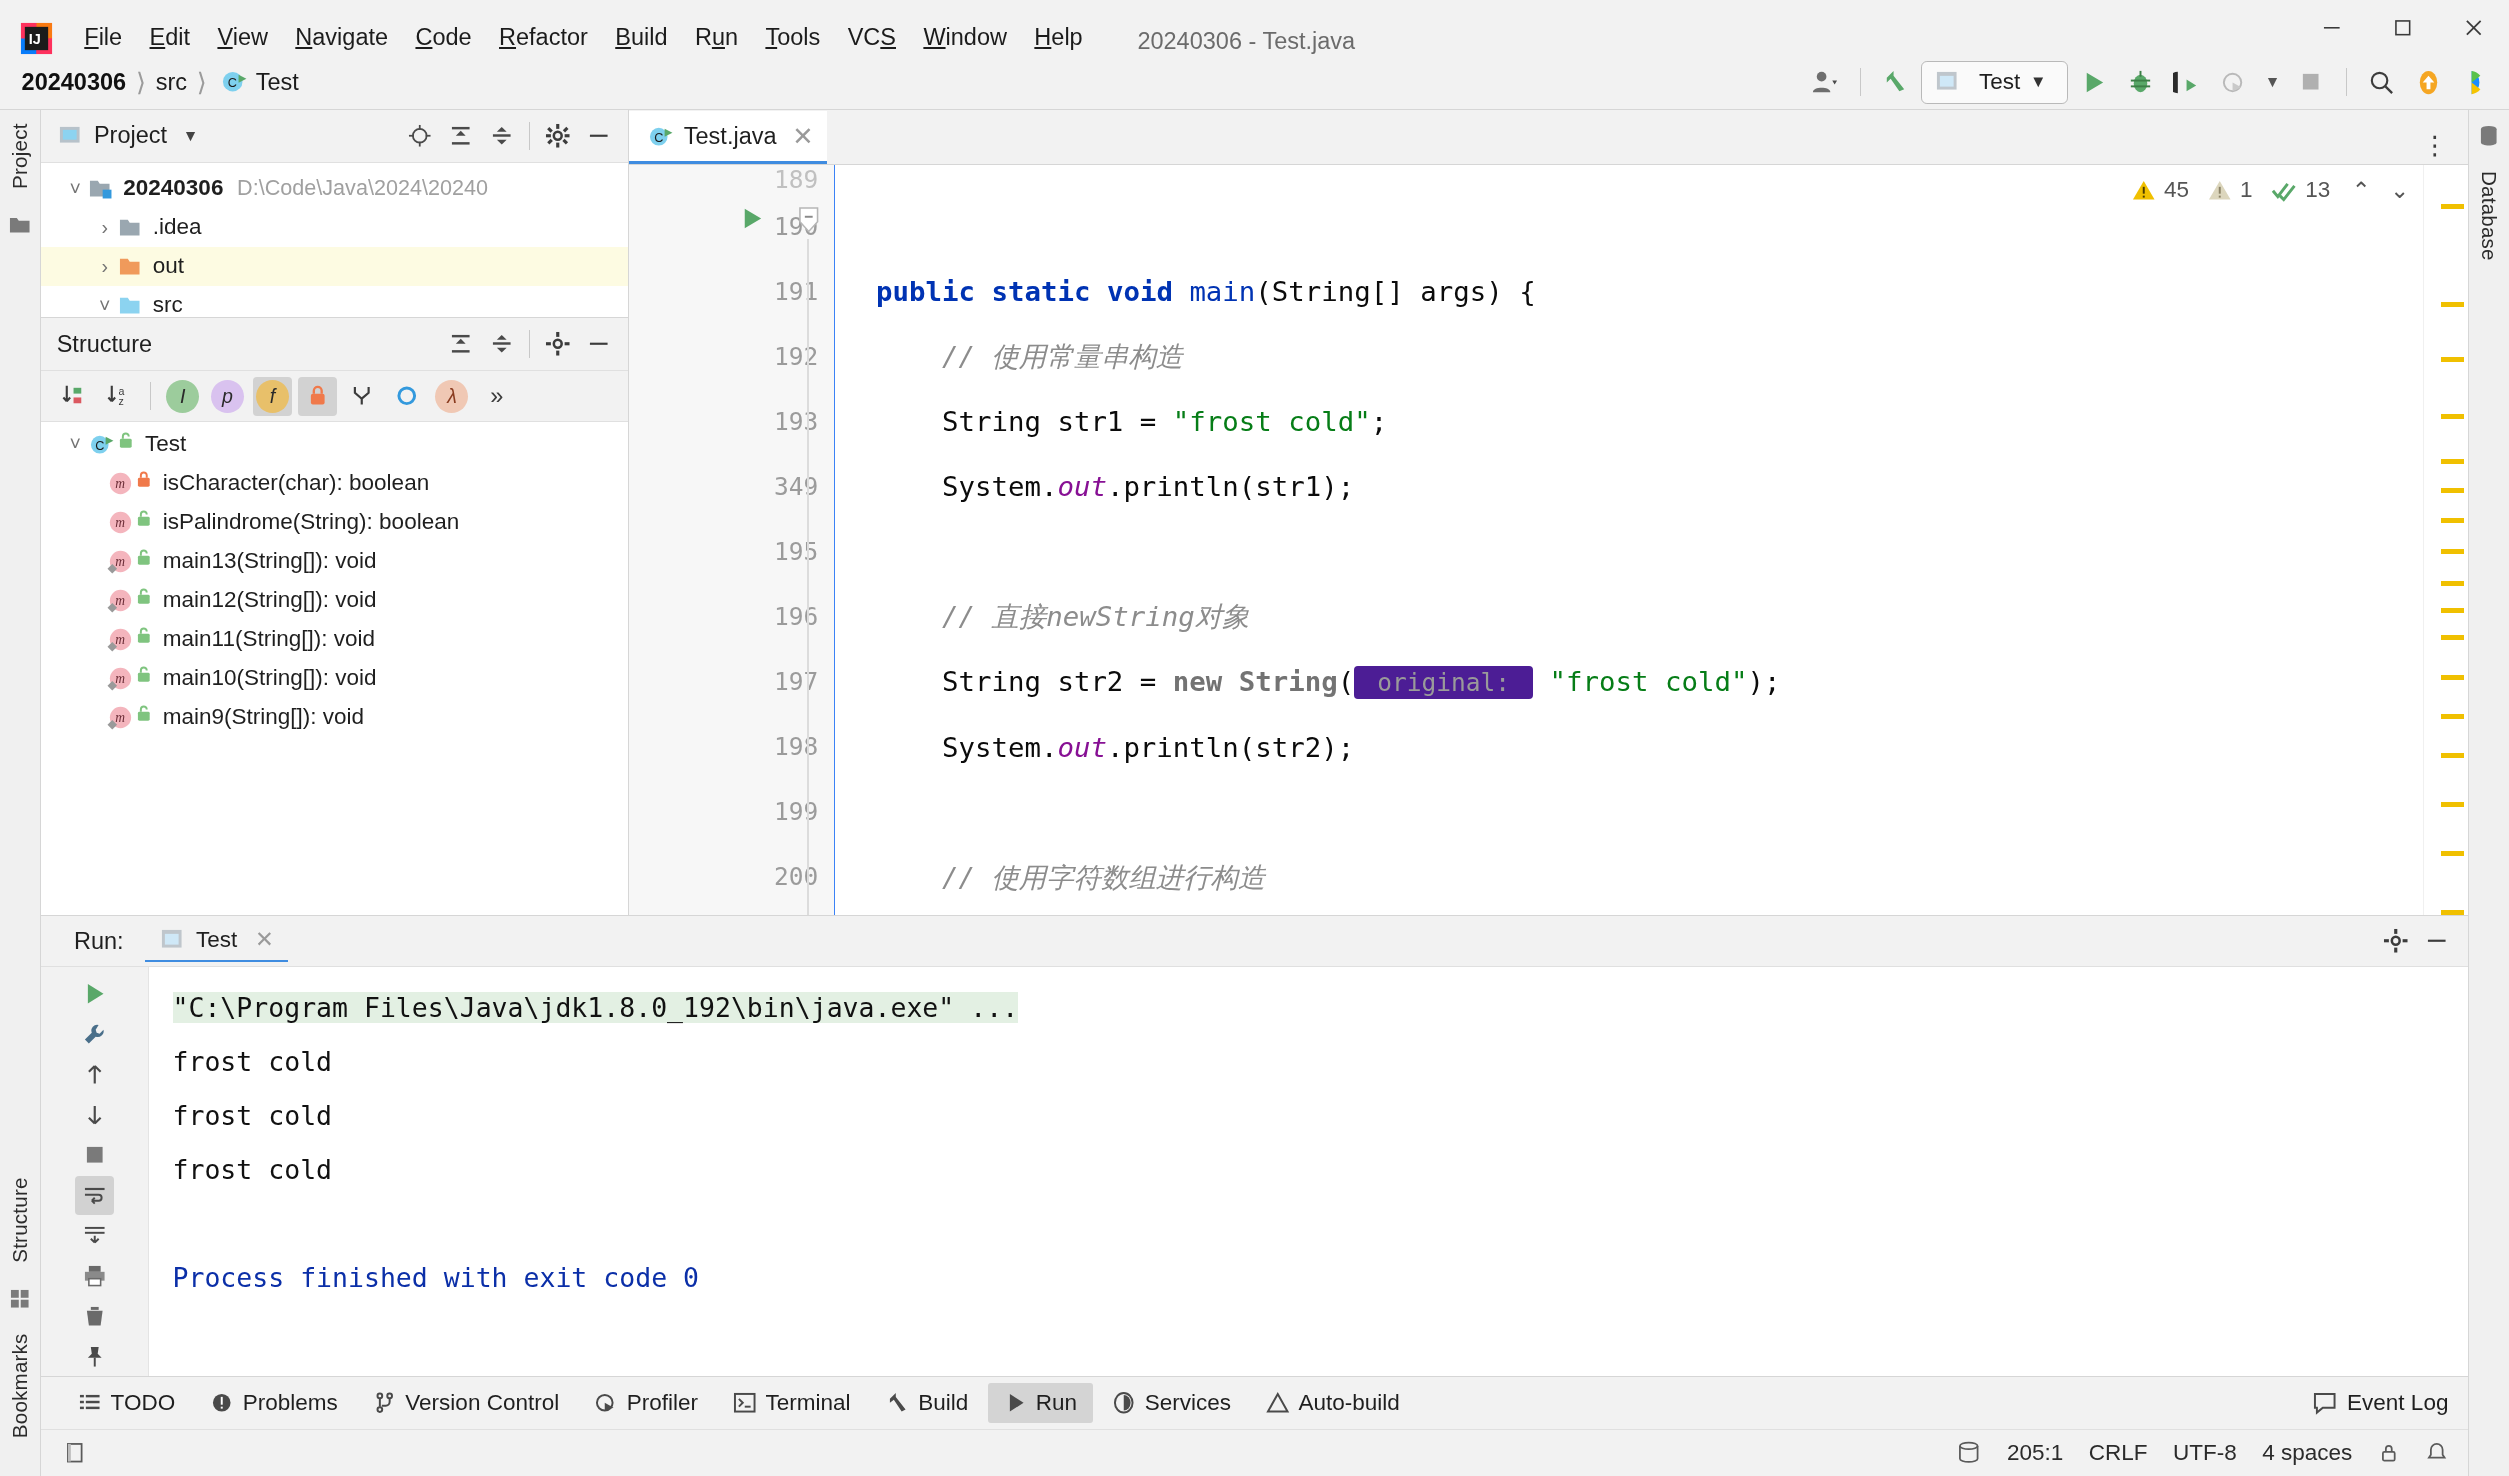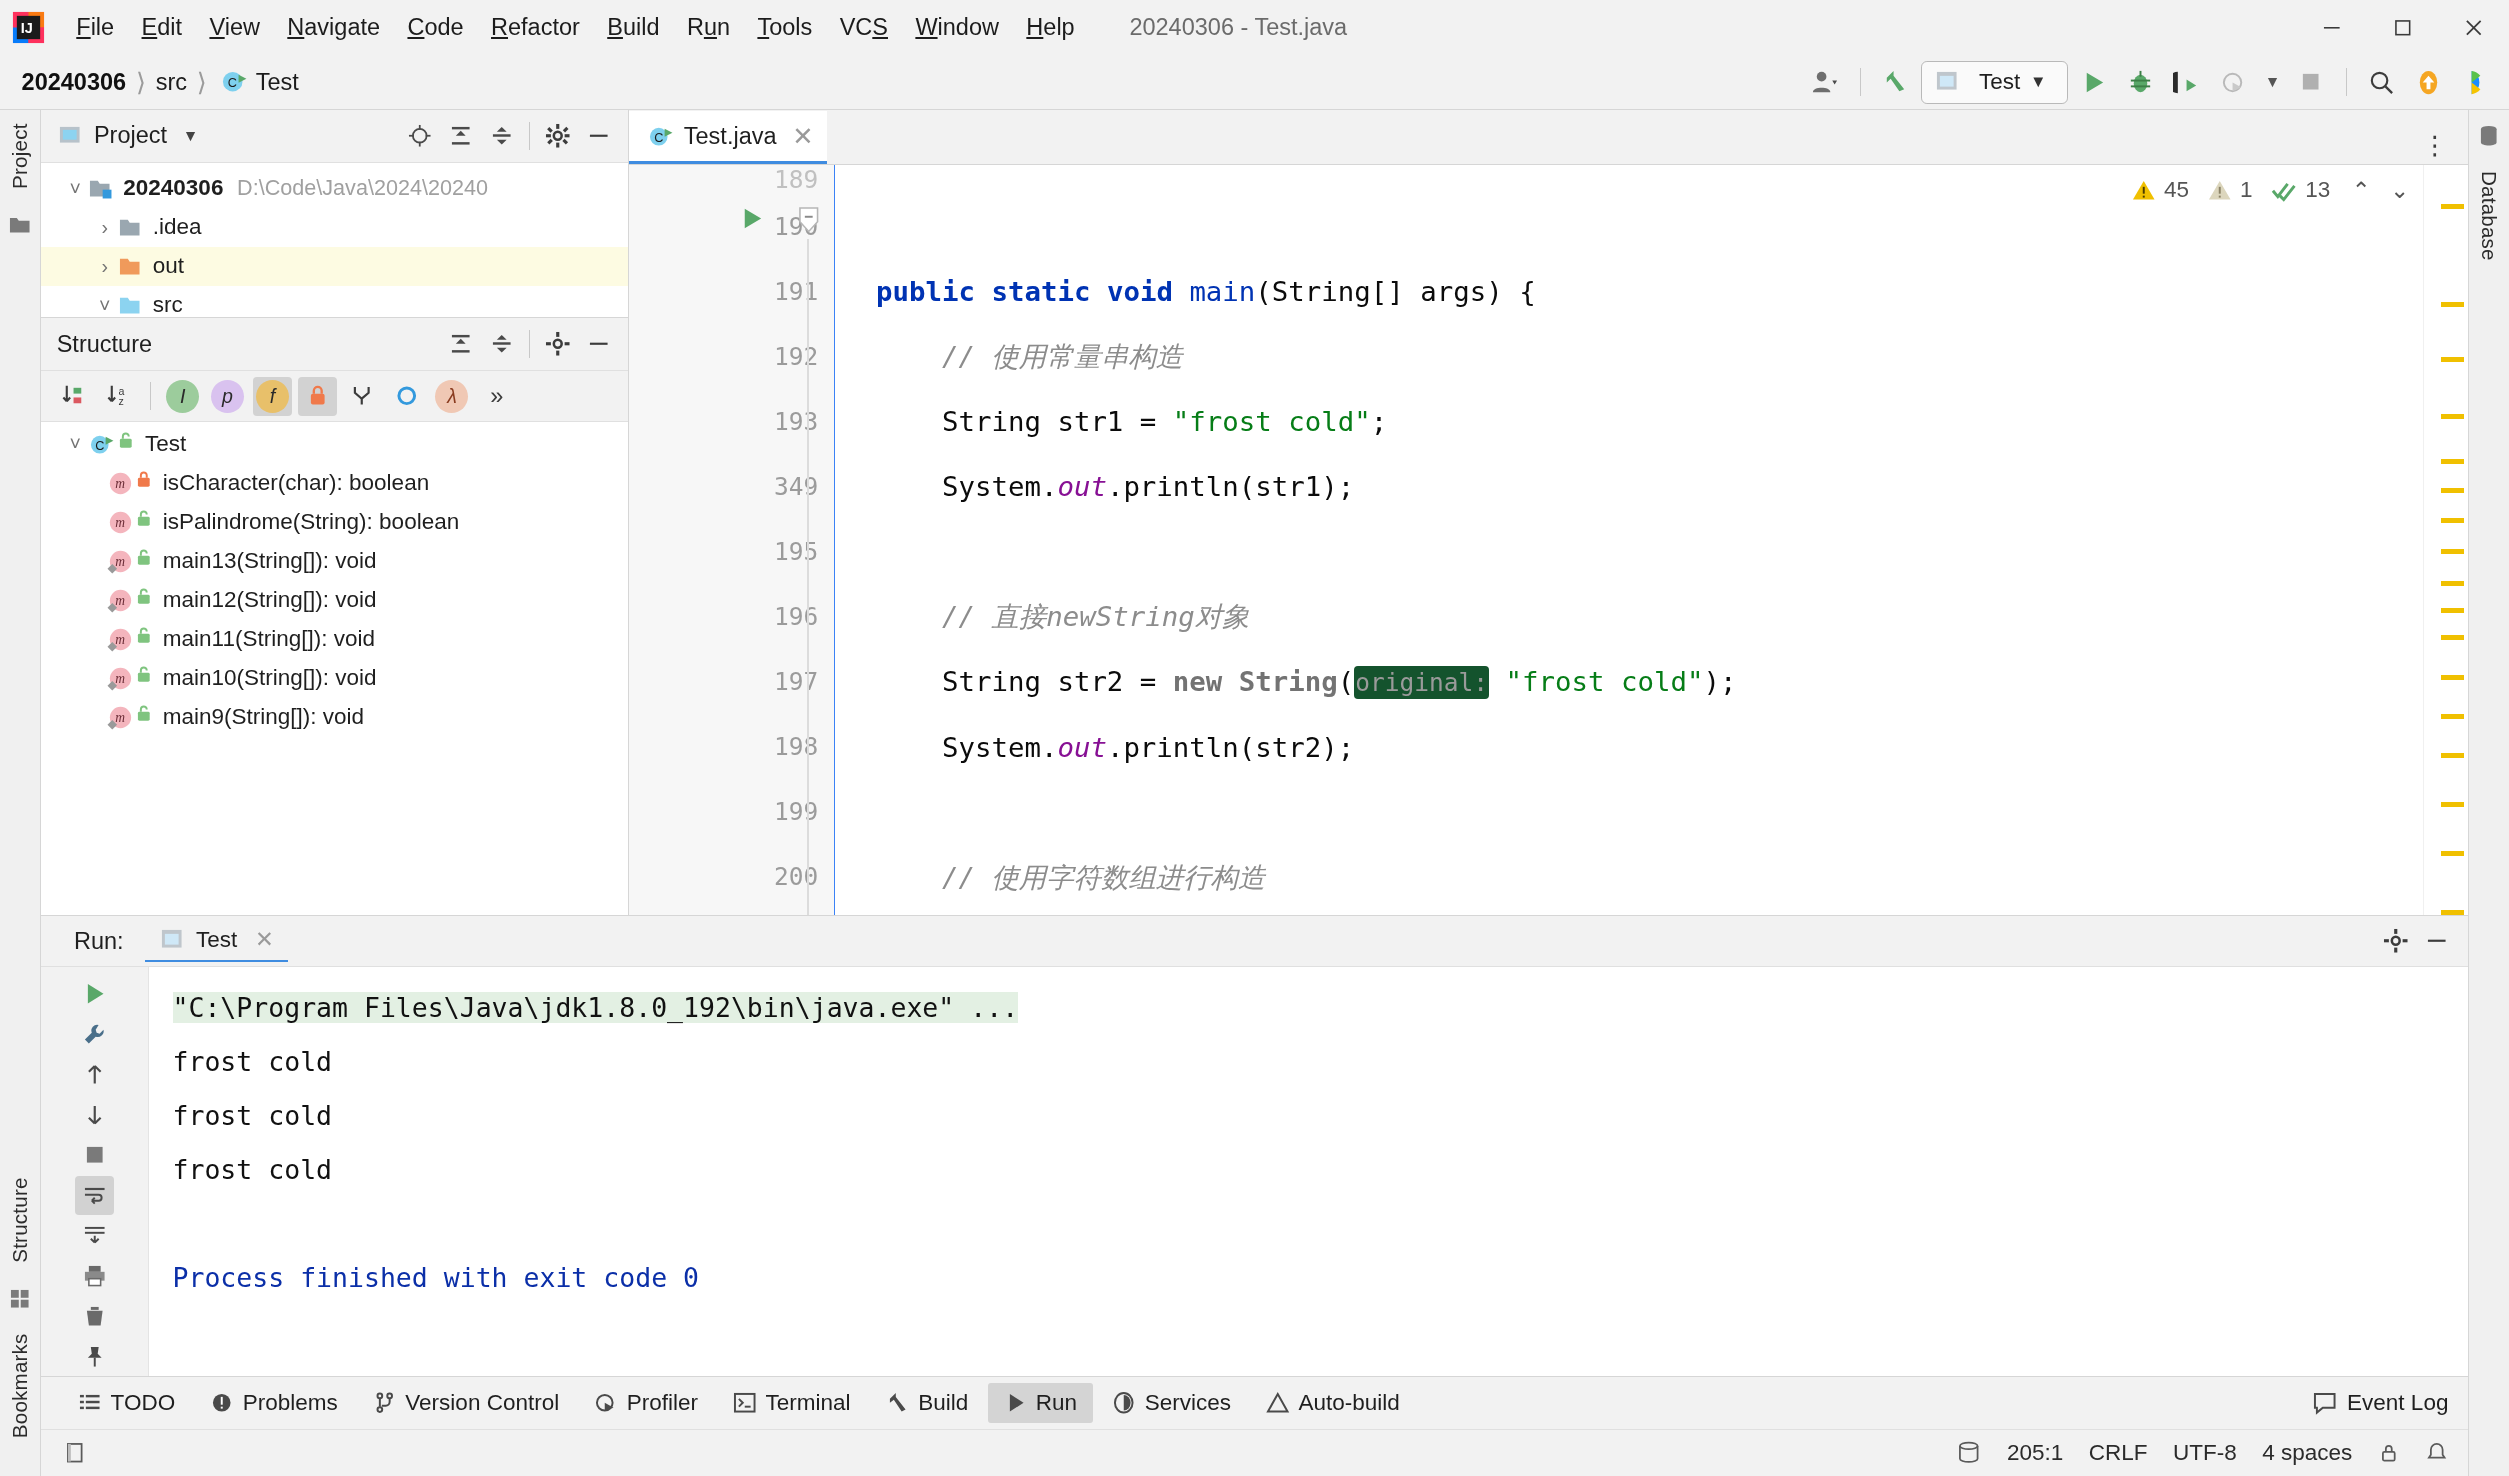--- a/index.html
+++ b/index.html
@@ -6,21 +6,21 @@
   html,body { width:2509px; height:1476px; overflow:hidden; }
   body {
     font-family: "Liberation Sans", sans-serif;
     font-size: 22.5px;
     color:#1f1f1f;
     background:#f2f2f2;
   }
   .ide { width:2509px; height:1476px; display:flex; flex-direction:column; background:#f2f2f2; }
 
   
-  .menubar { height:55px; display:flex; align-items:center; background:#f2f2f2; padding-left:12px; flex:none; }
+  .menubar { height:55px; display:flex; align-items:flex-end; background:#f2f2f2; padding-left:20px; flex:none; }
   .ij-logo { width:33px; height:33px; margin-right:17.6px; flex:none; position:relative; }
   .menu-item { padding:3.9px 13.7px; font-size:23.5px; color:#1c1c1c; white-space:nowrap; cursor:default; }
   .menu-item u { text-decoration:underline; }
   .win-title { margin-left:41px; color:#6b6b6b; font-size:23.5px; }
   .win-ctrls { margin-left:auto; display:flex; align-items:center; height:55px; }
   .win-btn { width:71px; height:55px; display:flex; align-items:center; justify-content:center; color:#3a3a3a; }
 
   
   .navbar { height:55px; display:flex; align-items:center; padding:0 11.8px 0 21.6px; background:#f2f2f2; border-bottom:1px solid #d6d6d6; flex:none; }
   .crumb { display:flex; align-items:center; font-size:23.5px; }
@@ -76,21 +76,21 @@
   .gline { height:65px; display:flex; align-items:center; justify-content:flex-end; padding-right:15.7px;
            color:#9b9b9b; font-family:"DejaVu Sans Mono", monospace; font-size:24.5px; }
   .grun { position:absolute; left:108px; }
   .code { flex:1; position:relative; font-family:"DejaVu Sans Mono", monospace; font-size:27.4px; line-height:65px;
           padding-left:41px; padding-top:0; white-space:pre; overflow:hidden; color:#0b0b0b; }
   .code .kw { color:#0033b3; font-weight:600; }
   .code .cm { color:#8c8c8c; font-style:italic; }
   .code .st { color:#067d17; }
   .code .fld { color:#871094; font-style:italic; }
   .code .gray { color:#737373;font-weight:bold; }
-  .code .hint { background:#14532d; color:#9a9a9a; border-radius:3.9px; padding:2px 1px; font-size:24.5px; }
+  .code .hint { background:#4c1d95; color:#9a9a9a; border-radius:3.9px; padding:2px 23px; font-size:24.5px; }
   .markers { width:45px; flex:none; background:#fff; position:relative; border-left:1px solid #f0f0f0; }
   .mk { position:absolute; right:3.9px; width:23.5px; height:4.9px; }
   .inspect { position:absolute; right:59px; top:11.8px; display:flex; align-items:center; gap:7.8px; font-size:22.5px; color:#555; z-index:5; }
 
   
   .runpanel { height:461px; flex:none; display:flex; flex-direction:column; border-top:1px solid #d6d6d6; background:#fff; }
   .run-header { height:51px; display:flex; align-items:center; padding:0 11.8px 0 33px; background:#f2f2f2; border-bottom:1px solid #e0e0e0; flex:none; }
   .run-tab { display:flex; align-items:center; gap:9.8px; font-size:22.5px; padding:5.9px 13.7px; border-bottom:2.9px solid #3f8ce0; }
   .run-body { flex:1; display:flex; min-height:0; }
   .run-side { width:108px; flex:none; background:#f2f2f2; display:flex; flex-direction:column; align-items:center; padding-top:7.8px; gap:2px; border-right:1px solid #e4e4e4; }

